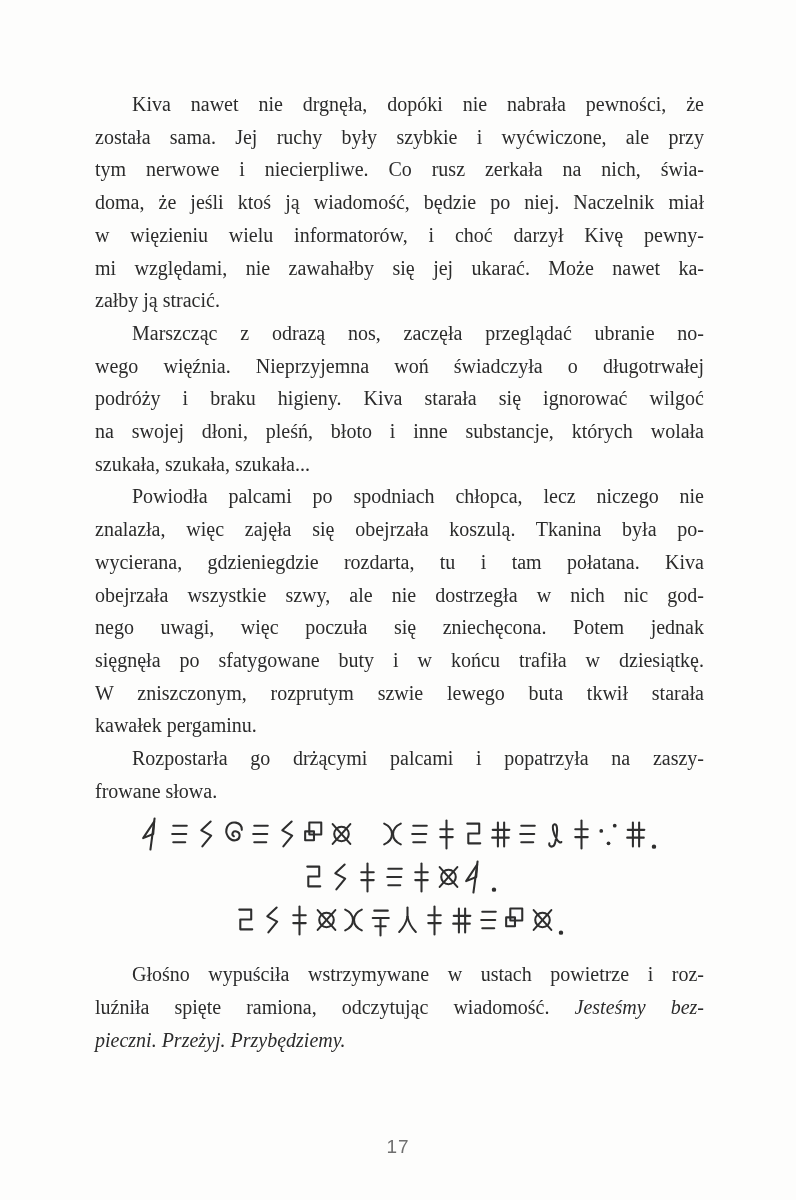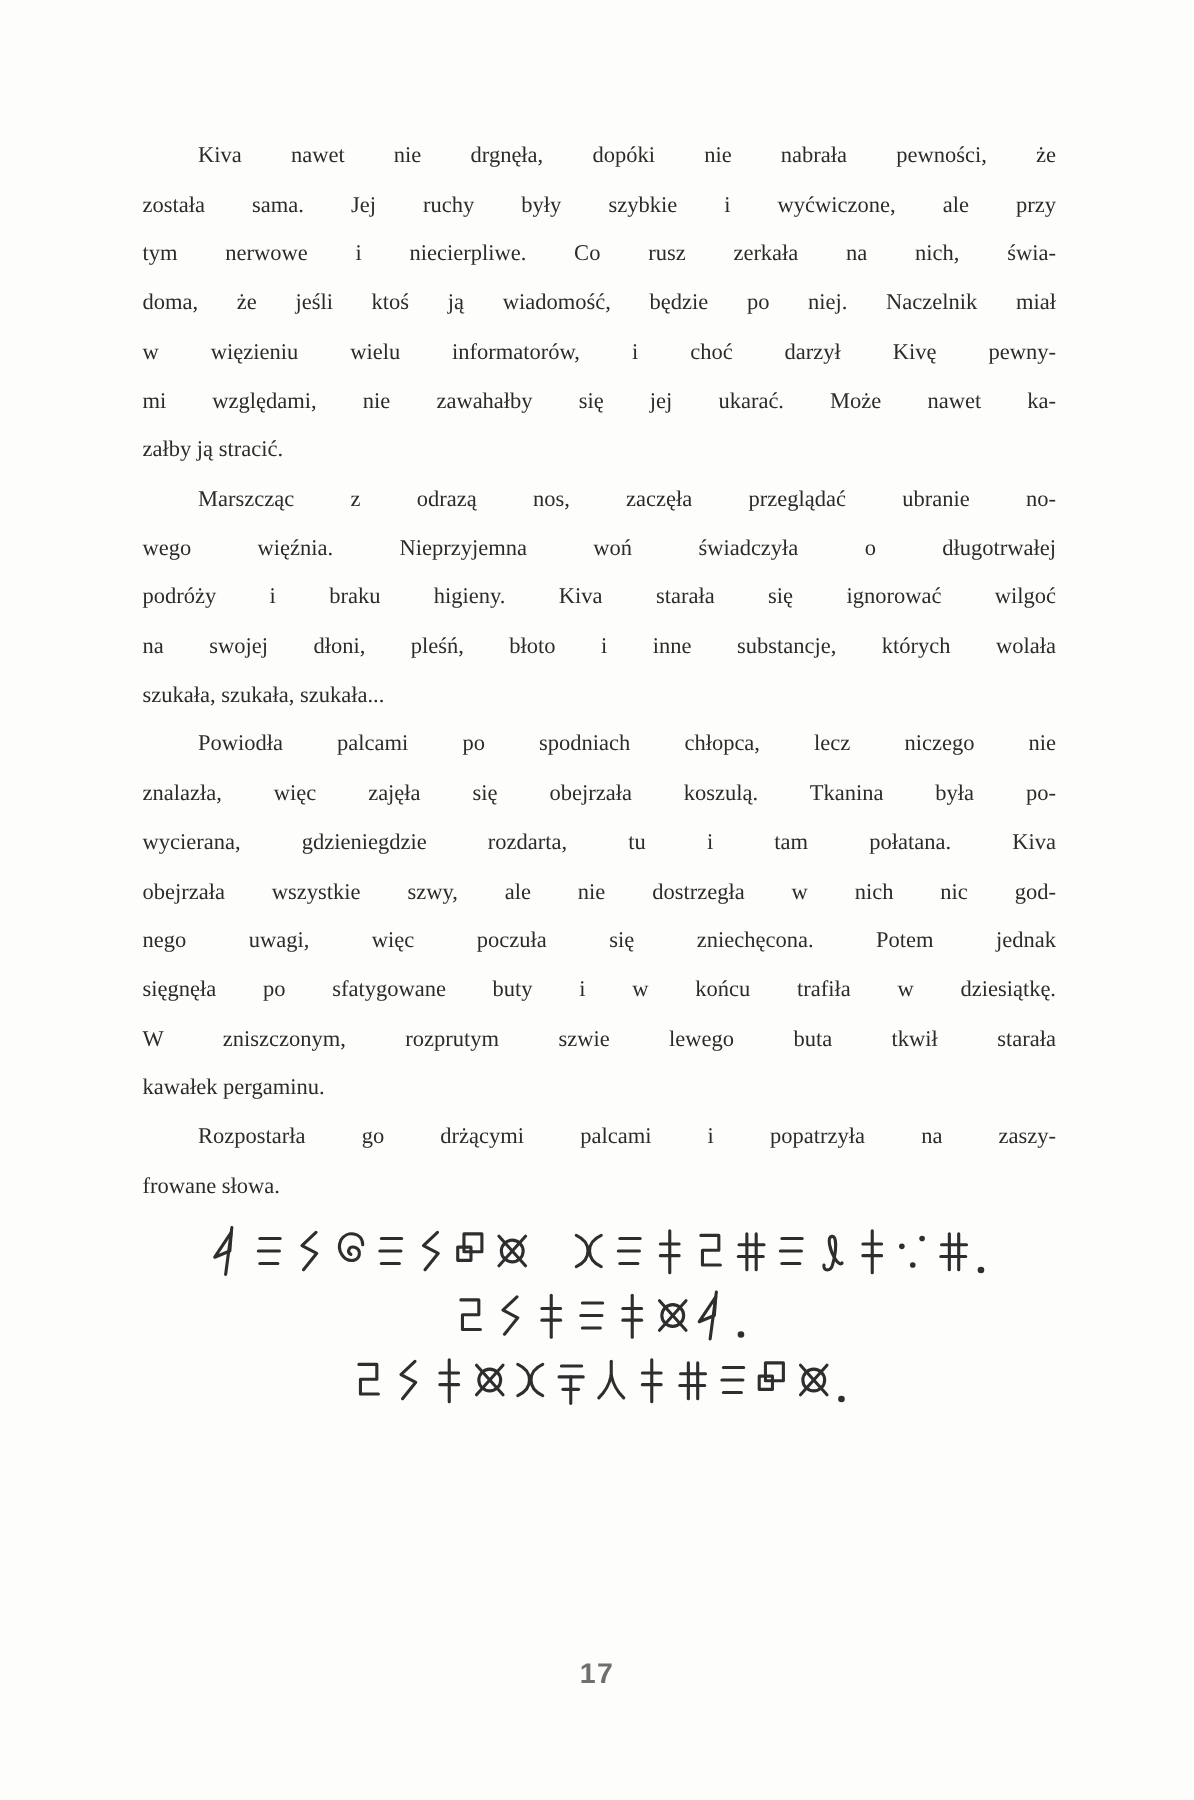--- a/index.html
+++ b/index.html
@@ -2,40 +2,39 @@
 <html><head>
 <meta charset="utf-8">
 <style>
   html,body{margin:0;padding:0;background:#ffffff;}
   .page{
     position:relative;width:796px;height:1200px;background:#fdfdfc;
     font-family:"Liberation Serif", serif;color:#2b2b2b;overflow:hidden;
   }
   .text-block{
     position:absolute;left:95px;top:88px;width:609px;
-    font-size:15px;line-height:32.7px;
+    font-size:20px;line-height:32.7px;
   }
   .para{margin:0;}
   .line{text-align:justify;text-align-last:justify;}
   .line.no-just{text-align:right;text-align-last:left;}
   .line.indent{text-indent:37px;}
   .seg-italic{font-style:italic;}
   .cipher{
     margin-top:7px;display:flex;flex-direction:column;align-items:center;gap:3px;
   }
   .cipher-line{display:flex;align-items:flex-end;}
   .g{width:27px;height:40px;display:block;}
   .g-period{width:11px;}
   .cspace{display:inline-block;width:24px;height:40px;}
   .bottom-block{margin-top:18px;}
   .footer{
-    position:absolute;left:0;top:1106px;width:796px;text-align:center;
+    position:absolute;left:0;top:1136px;width:796px;text-align:center;
     font-family:"Liberation Sans", sans-serif;font-size:19px;color:#6f6f6f;
     letter-spacing:1px;
-    font-weight:bold;
   }
   svg.defs{position:absolute;width:0;height:0;overflow:hidden;}
 </style>
 </head>
 <body>
 
 <div class="page">
 
   <svg class="defs" aria-hidden="true" xmlns="http://www.w3.org/2000/svg">
     <defs>
@@ -291,16 +290,23 @@
             <use href="#sym-squares"></use>
           </svg>
           <svg class="g g-xcircle">
             <use href="#sym-xcircle"></use>
           </svg>
           <svg class="g g-period">
             <use href="#sym-period"></use>
           </svg>
         </div>
       </div>
+    <div class="bottom-block">
+        <div class="para">
+          <div class="line indent"><span>Głośno wypuściła wstrzymywane w ustach powietrze i roz-</span></div>
+          <div class="line"><span>luźniła spięte ramiona, odczytując wiadomość. </span><span class="seg-italic">Jesteśmy bez-</span></div>
+          <div class="line no-just"><span class="seg-italic">pieczni. Przeżyj. Przybędziemy.</span></div>
+        </div>
+      </div>
   </div>
 
   <div class="footer">17</div>
 </div>
 
 </body></html>

